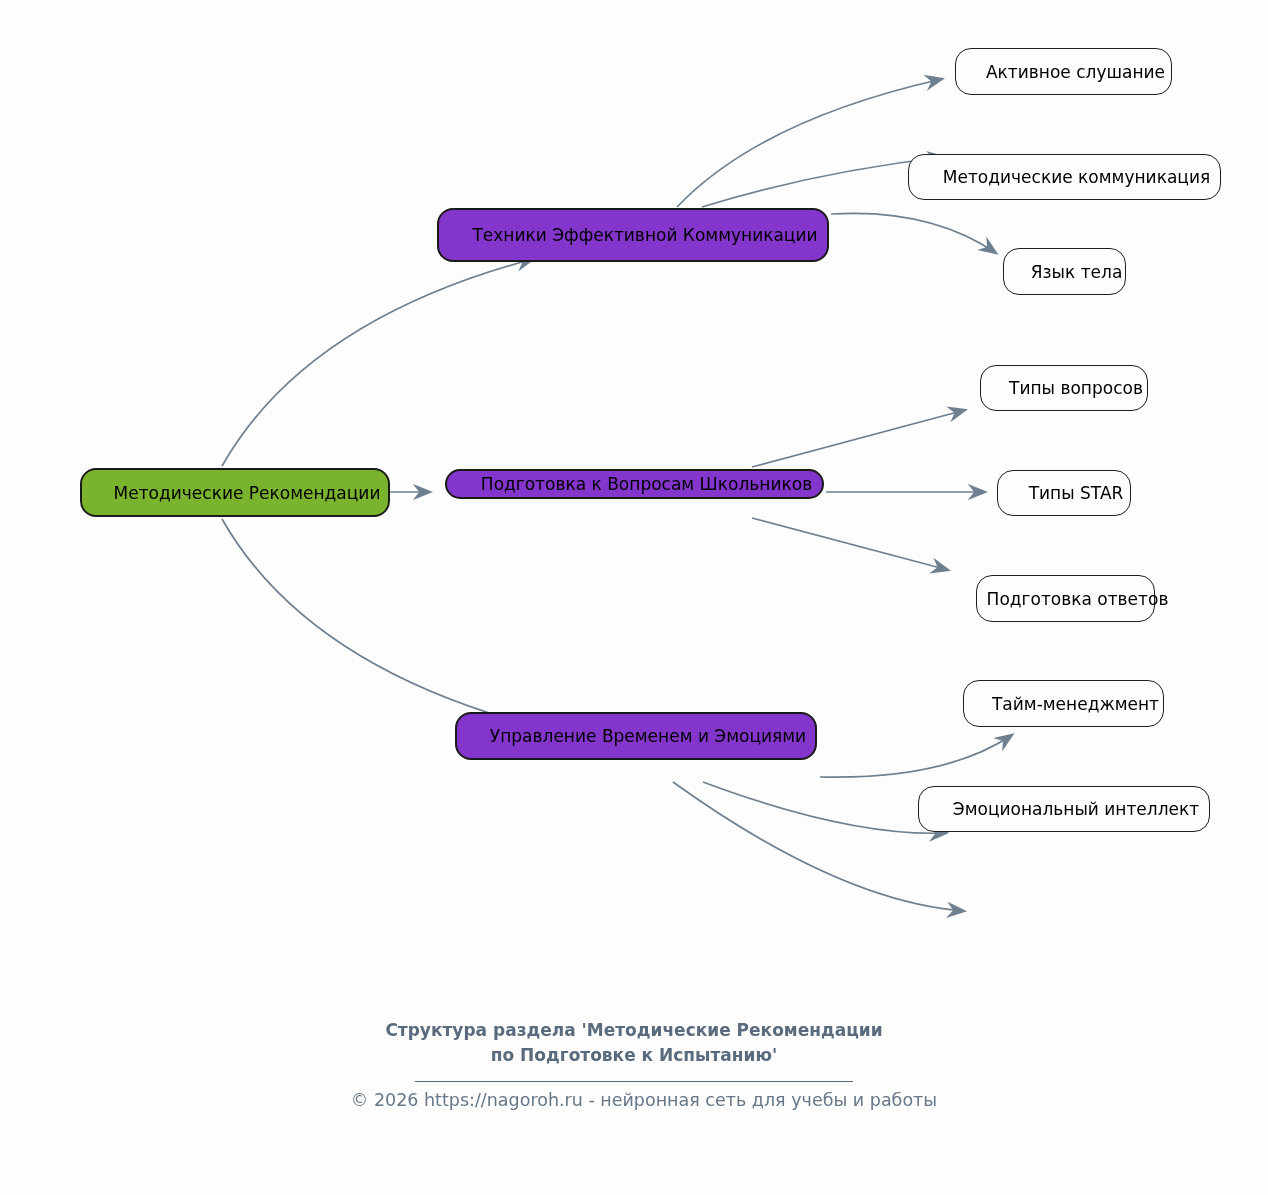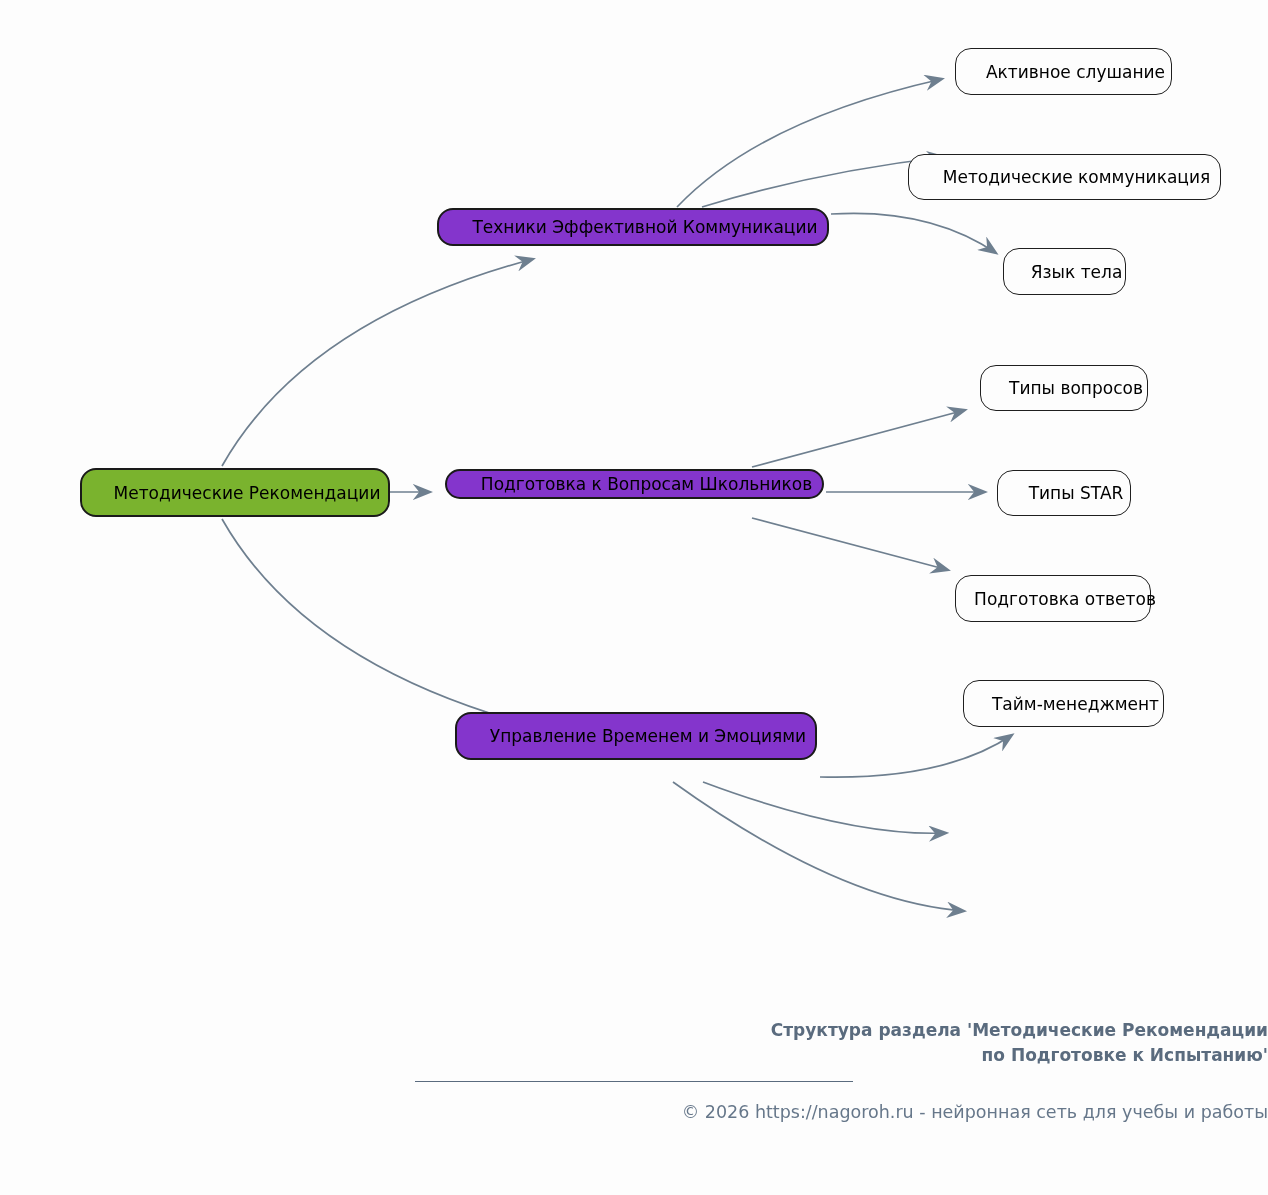--- a/index.html
+++ b/index.html
@@ -17,24 +17,24 @@
     font-family:"DejaVu Sans","Liberation Sans",sans-serif;}
   .canvas{position:relative;width:1268px;height:1195px;overflow:hidden;}
   svg.edges{position:absolute;left:0;top:0;width:1268px;height:1195px;}
   svg.edges path.edge{stroke:var(--edge);stroke-width:1.7;fill:none;}
   svg.edges marker path{fill:var(--edge);}
   .node{position:absolute;display:flex;align-items:center;justify-content:center;
     border-radius:16px;font-size:17px;color:#000;white-space:nowrap;padding-left:24px;}
   .root{background:var(--root-fill);border:2px solid var(--node-border);}
   .branch{background:var(--branch-fill);border:2px solid var(--node-border);}
   .leaf{background:var(--leaf-fill);border:1.5px solid #1f1f1f;}
-  .footer{position:absolute;left:0;top:1018px;width:1268px;text-align:right;}
+  .footer{position:absolute;left:0;top:1018px;width:1268px;text-align:center;}
   .footer-title{font-weight:bold;font-size:17px;color:var(--footer-title);line-height:1.45;}
   .footer-divider{margin:14px auto 0;width:438px;height:1px;background:var(--footer-title);}
-  .footer-copy{margin-top:20px;font-size:17.5px;color:var(--footer-copy);padding-left:20px;}
+  .footer-copy{margin-top:8px;font-size:17.5px;color:var(--footer-copy);padding-left:20px;}
 </style>
 </head>
 <body>
 
 <div class="canvas">
 
   <svg class="edges" viewBox="0 0 1268 1195">
     <defs>
       <marker id="arrow" viewBox="0 0 10 8" refX="8.5" refY="4" markerWidth="12" markerHeight="9.6" orient="auto-start-reverse">
         <path d="M0,0 L10,4 L0,8 L3.2,4 Z"></path>
@@ -49,31 +49,32 @@
     <path class="edge" d="M 752 467 L 965 410" marker-end="url(#arrow)"></path>
     <path class="edge" d="M 826 492 L 985 492" marker-end="url(#arrow)"></path>
     <path class="edge" d="M 752 518 L 948 570" marker-end="url(#arrow)"></path>
     <path class="edge" d="M 820 777 Q 945 780 1012 735" marker-end="url(#arrow)"></path>
     <path class="edge" d="M 703 782 Q 850 837 946 833" marker-end="url(#arrow)"></path>
     <path class="edge" d="M 673 782 Q 840 902 964 911" marker-end="url(#arrow)"></path>
   </svg>
 
   <div class="node root" style="left:48px;top:468px;width:310px;height:49px;margin-left:32px;">Методические Рекомендации</div>
 
-  <div class="node branch" style="left:437px;top:208px;width:392px;height:38px;">Техники Эффективной Коммуникации</div>
+  <div class="node branch" style="left:437px;top:208px;width:392px;height:54px;">Техники Эффективной Коммуникации</div>
   <div class="node branch" style="left:445px;top:469px;width:379px;height:30px;">Подготовка к Вопросам Школьников</div>
   <div class="node branch" style="left:455px;top:712px;width:362px;height:48px;">Управление Временем и Эмоциями</div>
 
   <div class="node leaf" style="left:955px;top:48px;width:217px;height:47px;">Активное слушание</div>
   <div class="node leaf" style="left:908px;top:154px;width:313px;height:46px;">Методические коммуникация</div>
   <div class="node leaf" style="left:1003px;top:248px;width:123px;height:47px;">Язык тела</div>
   <div class="node leaf" style="left:980px;top:365px;width:168px;height:46px;">Типы вопросов</div>
   <div class="node leaf" style="left:997px;top:470px;width:134px;height:46px;">Типы STAR</div>
-  <div class="node leaf" style="left:955px;top:575px;width:196px;height:47px;text-align:center;">Подготовка ответов</div>
+  <div class="node leaf" style="left:976px;top:575px;width:179px;height:47px;text-align:center;">Подготовка ответов</div>
   <div class="node leaf" style="left:963px;top:680px;width:201px;height:47px;">Тайм-менеджмент</div>
+  <div class="node leaf" style="left:918px;top:786px;width:292px;height:46px;">Эмоциональный интеллект</div>
 
   <div class="footer">
     <div class="footer-title">
       <div>Структура раздела 'Методические Рекомендации</div>
       <div>по Подготовке к Испытанию'</div>
     </div>
     <div class="footer-divider"></div>
     <div class="footer-copy">© 2026 https://nagoroh.ru - нейронная сеть для учебы и работы</div>
   </div>
 

